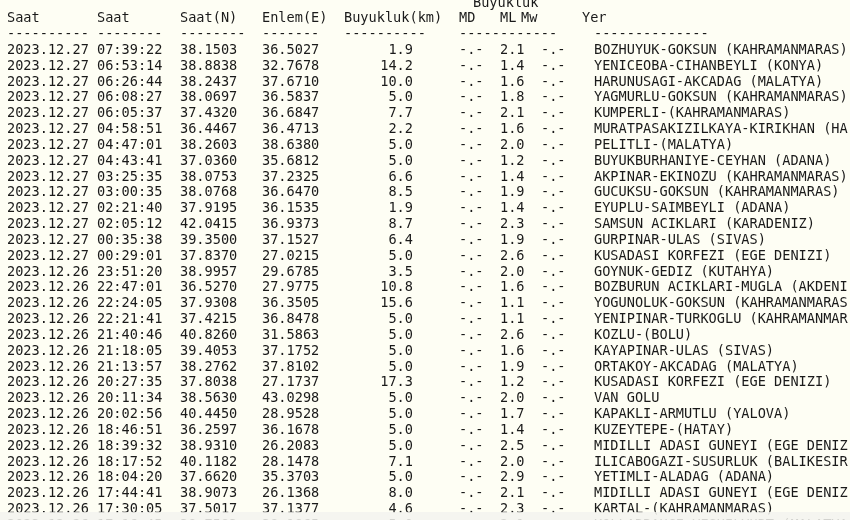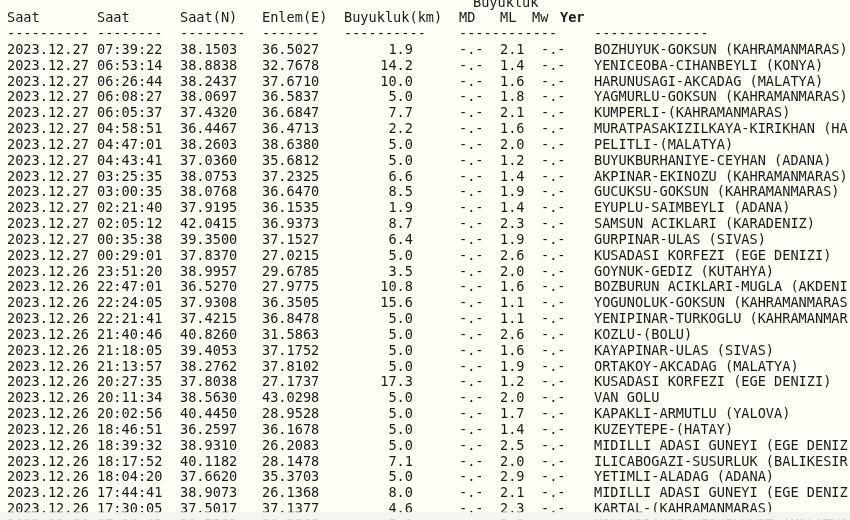--- a/index.html
+++ b/index.html
@@ -57,22 +57,22 @@
   </div>
 
   <div class="line" style="top:9px;">
     <span class="cell" style="left:7px;">Saat</span>
     <span class="cell" style="left:97px;">Saat</span>
     <span class="cell" style="left:180px;">Saat(N)</span>
     <span class="cell" style="left:262px;">Enlem(E)</span>
     <span class="cell" style="left:344px;">Buyukluk(km)</span>
     <span class="cell" style="left:459px;">MD</span>
     <span class="cell" style="left:500px;">ML</span>
-    <span class="cell" style="left:532px;">Mw</span>
-    <span class="cell" style="left:560px;font-weight:bold;">Yer</span>
+    <span class="cell" style="left:521px;">Mw</span>
+    <span class="cell" style="left:582px;">Yer</span>
   </div>
 
   <div class="line" style="top:25px;">
     <span class="cell" style="left:7px;">----------</span>
     <span class="cell" style="left:97px;">--------</span>
     <span class="cell" style="left:180px;">--------</span>
     <span class="cell" style="left:262px;">-------</span>
     <span class="cell" style="left:344px;">----------</span>
     <span class="cell" style="left:459px;">------------</span>
     <span class="cell" style="left:594px;">--------------</span>

